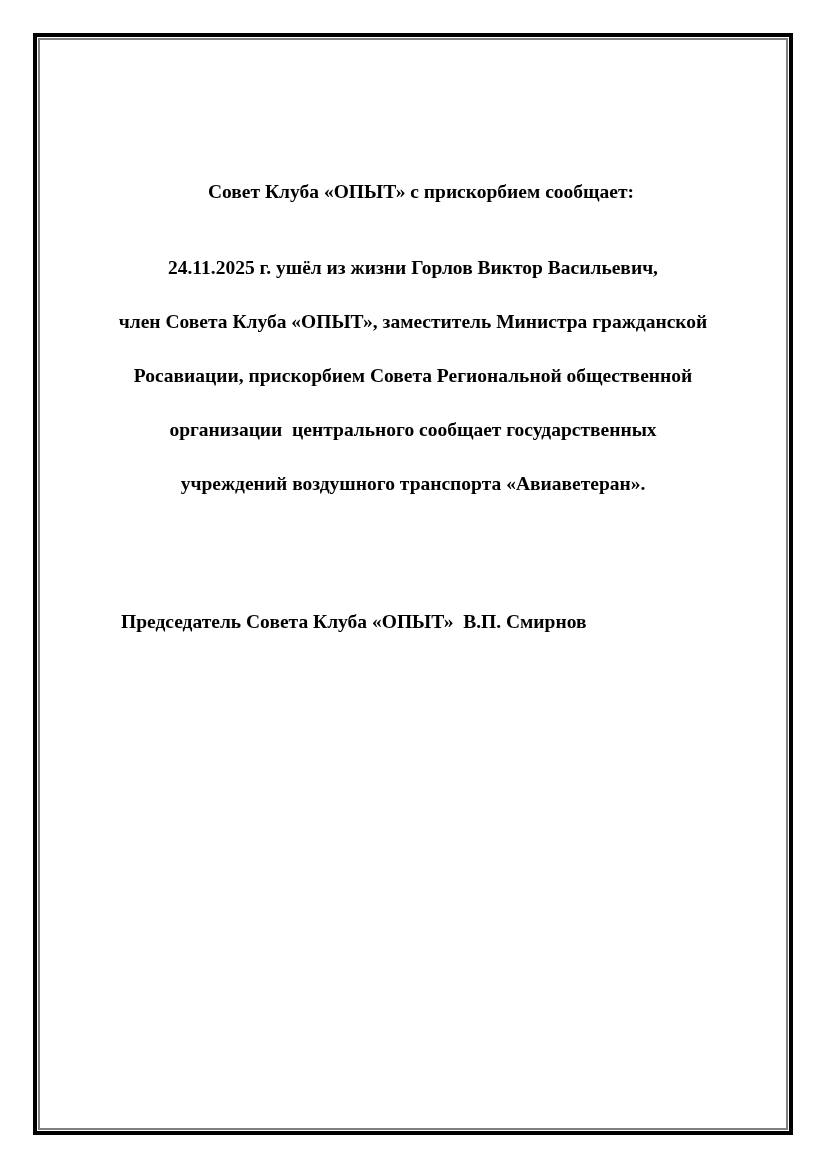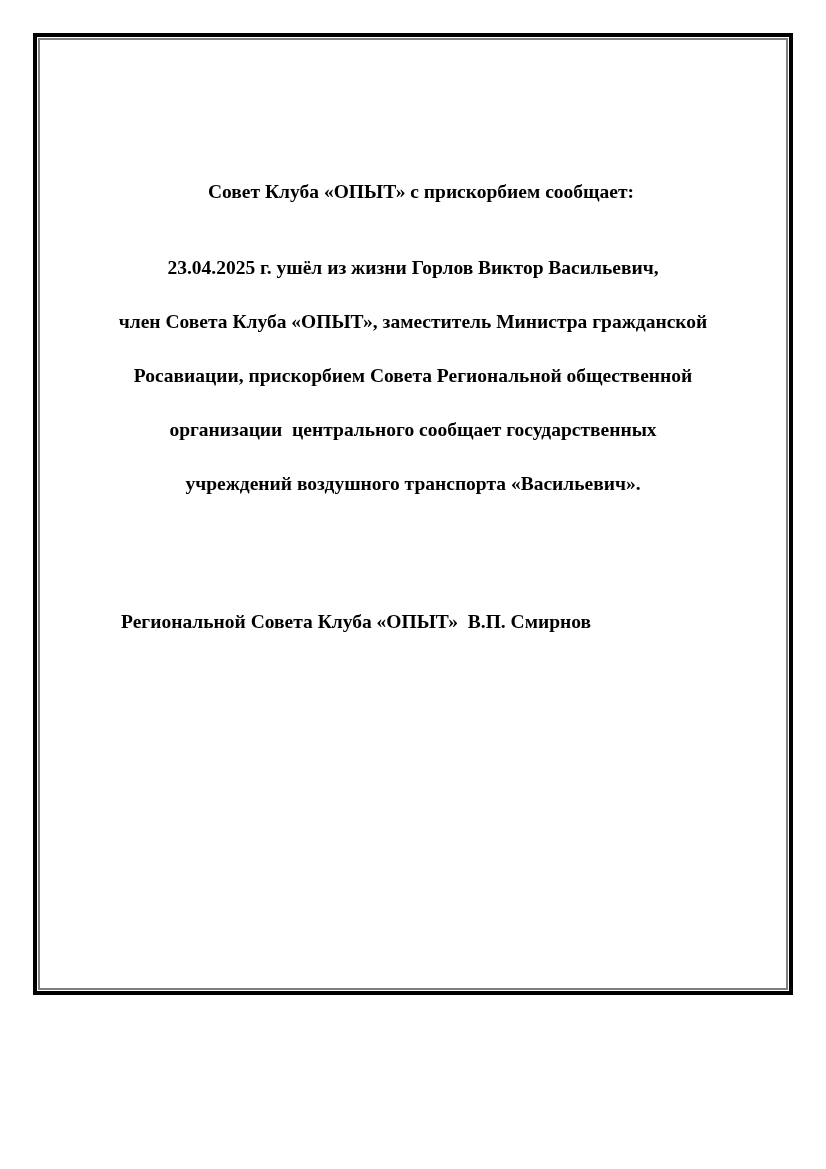--- a/index.html
+++ b/index.html
@@ -15,21 +15,21 @@
     overflow: hidden;
     font-family: "Liberation Serif", "DejaVu Serif", serif;
     font-weight: bold;
     color: #000000;
   }
   .frame-outer {
     position: absolute;
     left: 33px;
     top: 33px;
     width: 760px;
-    height: 962px;
+    height: 1102px;
     box-sizing: border-box;
     border: 4px solid #000000;
   }
   .frame-inner {
     position: absolute;
     top: 1px; left: 1px; right: 1px; bottom: 1px;
     border: 2px solid #7f7f7f;
   }
   .content {
     width: 590px;
@@ -62,25 +62,25 @@
 </head>
 <body>
 
 <div class="frame-outer">
   <div class="frame-inner">
     <div class="content">
 
       <p class="line title-line">Совет Клуба «ОПЫТ» с прискорбием сообщает:</p>
 
       <div class="announcement-block">
-        <p class="line">23.04.2025 г. ушёл из жизни Горлов Виктор Васильевич,</p>
+        <p class="line">24.11.2025 г. ушёл из жизни Горлов Виктор Васильевич,</p>
         <p class="line">член Совета Клуба «ОПЫТ», заместитель Министра гражданской</p>
         <p class="line">Росавиации, прискорбием Совета Региональной общественной</p>
         <p class="line">организации  центрального сообщает государственных</p>
-        <p class="line">учреждений воздушного транспорта «Васильевич».</p>
+        <p class="line">учреждений воздушного транспорта «Авиаветеран».</p>
       </div>
 
 
-      <p class="line signature-line">Региональной Совета Клуба «ОПЫТ»  В.П. Смирнов</p>
+      <p class="line signature-line">Председатель Совета Клуба «ОПЫТ»  В.П. Смирнов</p>
 
     </div>
   </div>
 </div>
 
 </body></html>

